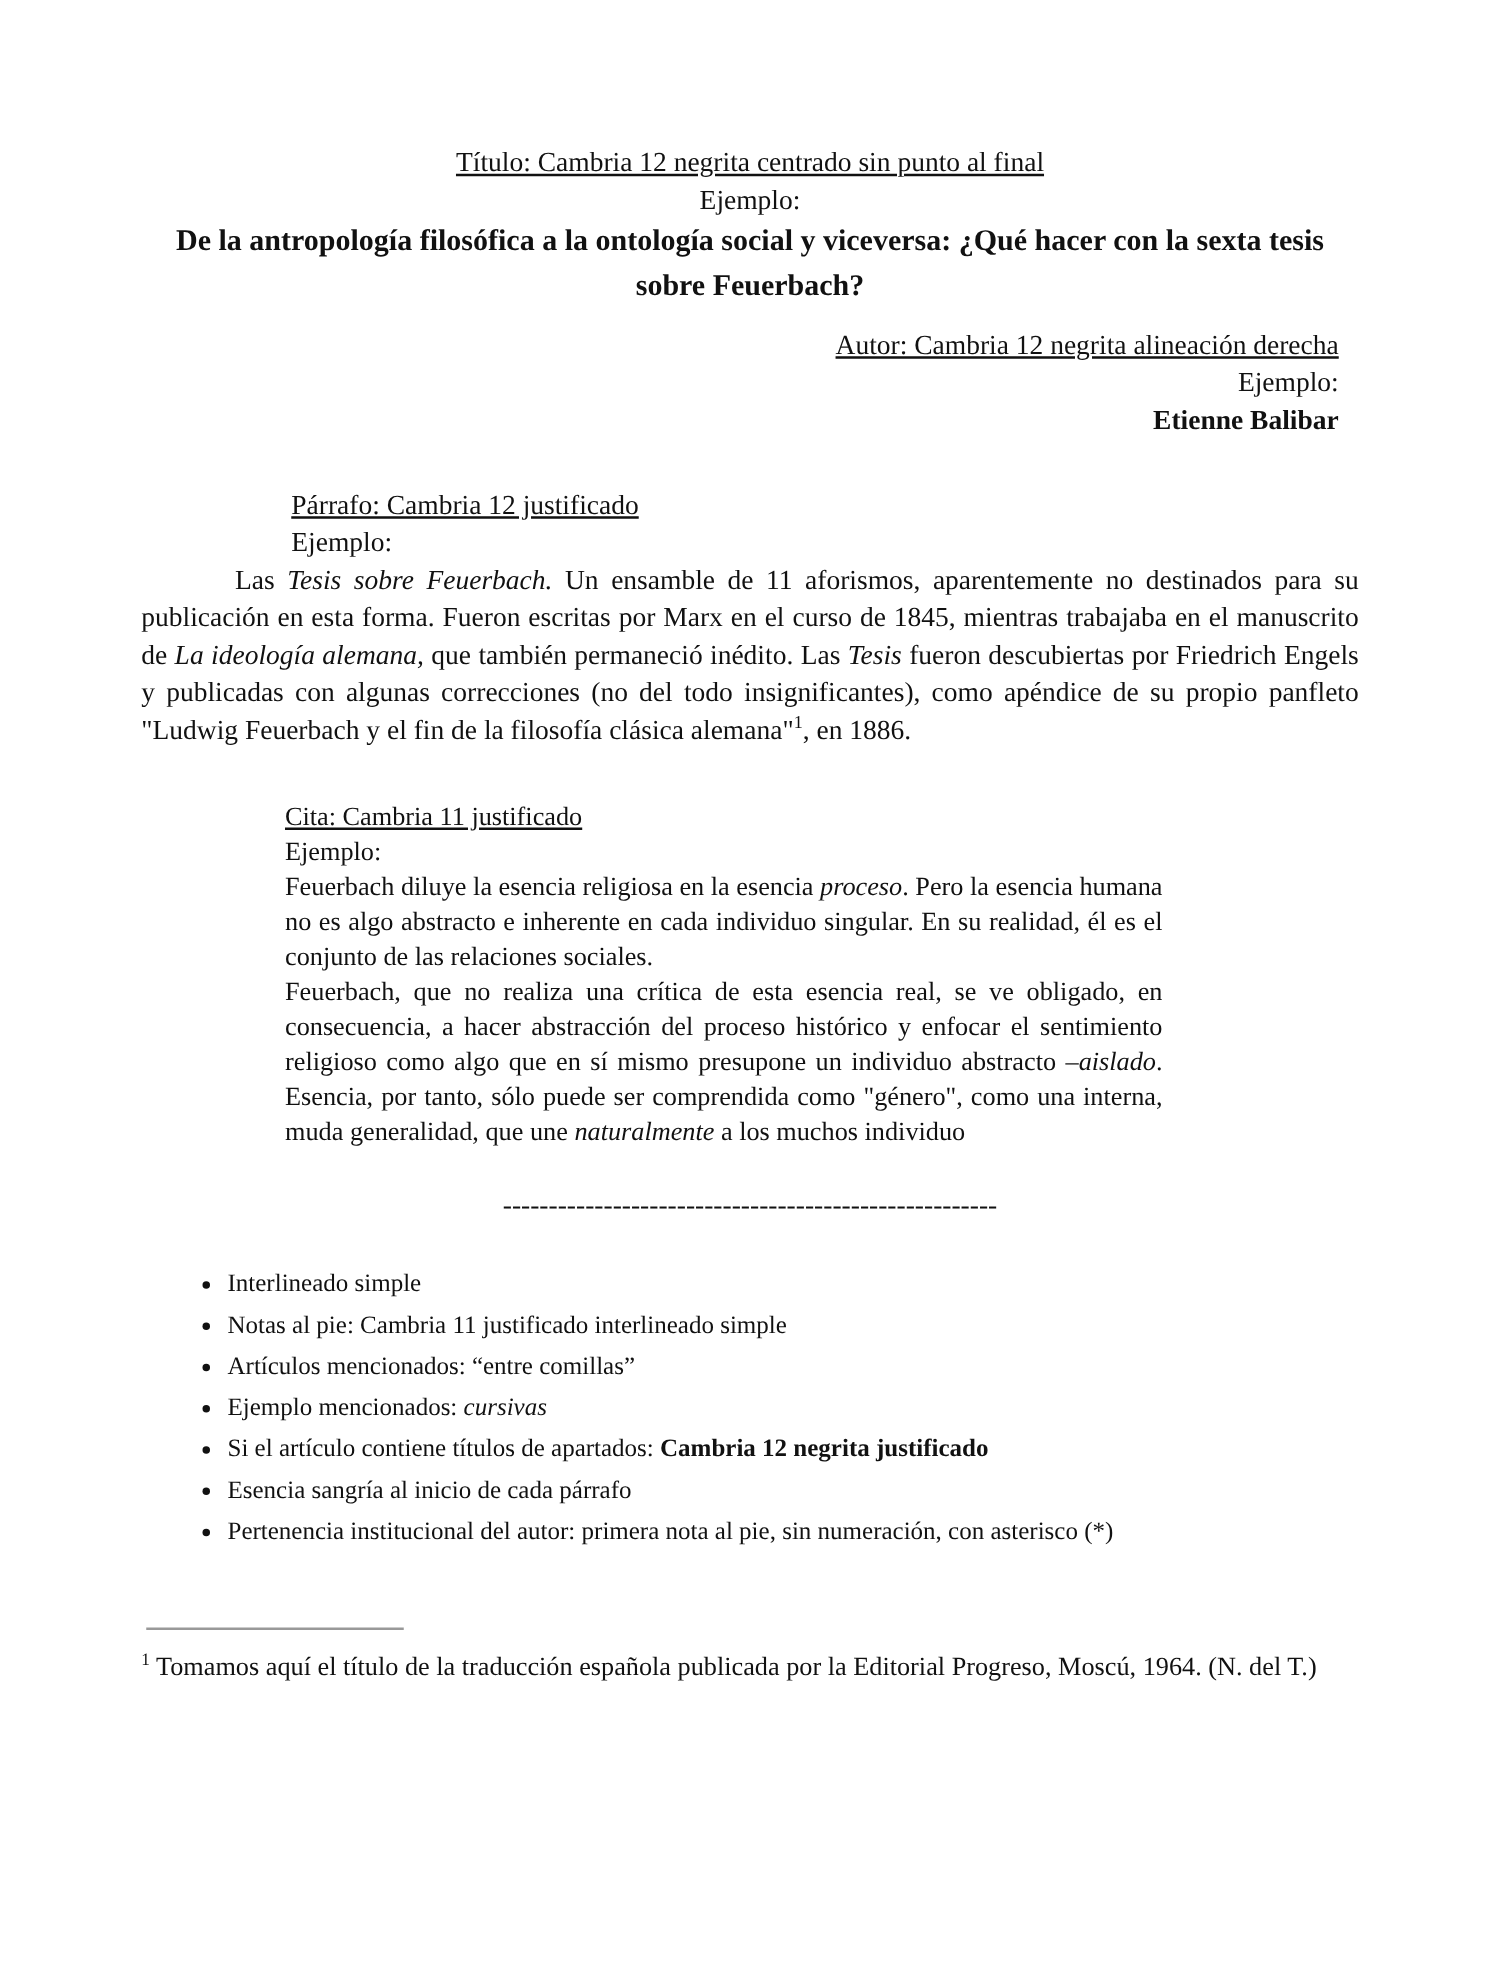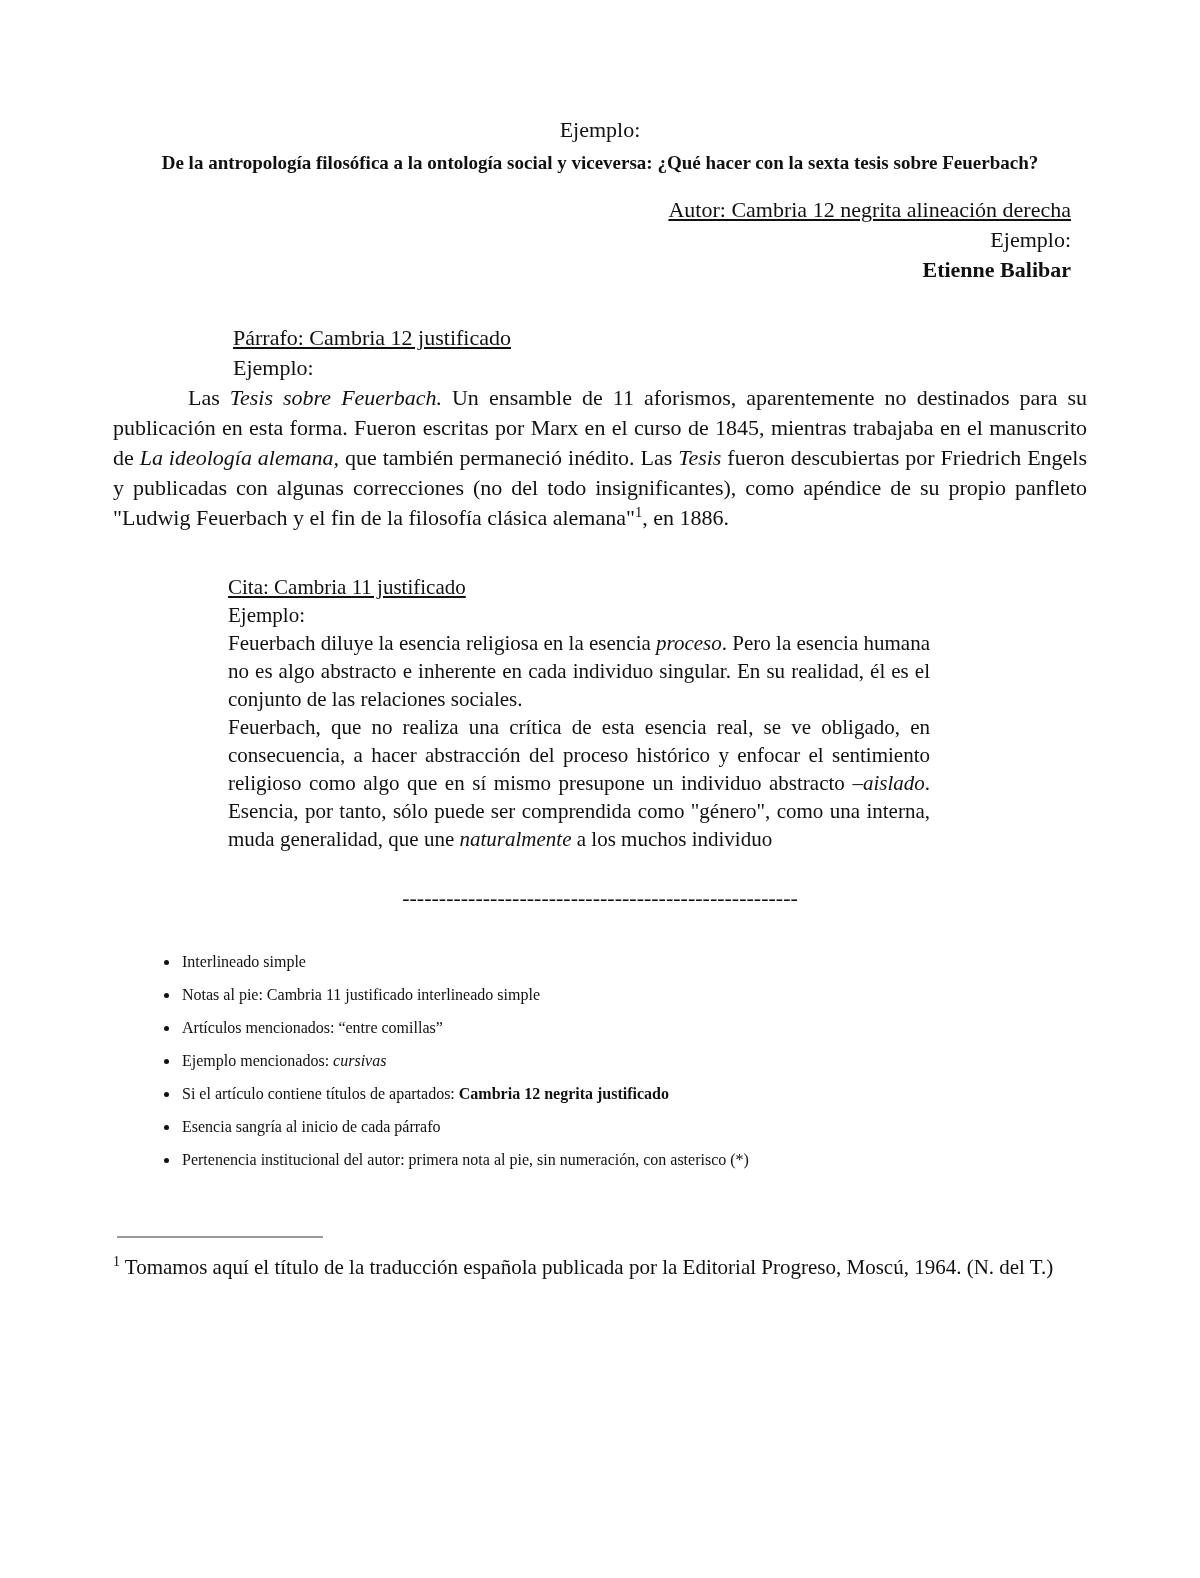--- a/index.html
+++ b/index.html
@@ -24,21 +24,21 @@
   p { margin: 0; font-size: 22px; line-height: 30px; }
   .spec { text-decoration: underline; }
   .center { text-align: center; }
   .right { text-align: right; }
   .bd { font-weight: bold; }
   .it { font-style: italic; }
   .sup { font-size: 0.66em; vertical-align: super; line-height: 0; }
 
   .doc-title {
     margin: 0;
-    font-size: 19px;
+    font-size: 24px;
     line-height: 36px;
     font-weight: bold;
     text-align: center;
   }
   .author-block { margin-top: 14px; padding-right: 16px; }
   .para-section { margin-top: 38px; }
   .indent { margin-left: 120px; }
   .body-par { text-align: justify; text-indent: 75px; }
 
   .quote-block {
@@ -52,40 +52,41 @@
     text-align: center;
     white-space: nowrap;
   }
 
   ul.guidelines {
     margin: 32px 0 0 0;
     padding: 0 0 0 67px;
     list-style: disc outside;
   }
   ul.guidelines li {
-    font-size: 16px;
+    font-size: 20px;
     line-height: 33px;
     max-width: 810px;
     padding-left: 2px;
   }
 
   .footnote-area { margin-top: 60px; }
   .footnote-rule {
     border: none;
     border-top: 2px solid #999999;
     width: 206px;
     margin: 0 0 14px 4px;
   }
   .footnote { font-size: 21px; line-height: 31px; text-align: justify; }
 </style>
 </head>
 <body>
 
 <div class="page">
 
+  <p class="spec center">Título: Cambria 12 negrita centrado sin punto al final</p>
 
   <p class="center">Ejemplo:</p>
 
   <h1 class="doc-title">De la antropología filosófica a la ontología social y viceversa: ¿Qué hacer con la sexta tesis sobre Feuerbach?</h1>
 
   <div class="author-block">
     <p class="spec right">Autor: Cambria 12 negrita alineación derecha</p>
     <p class="right">Ejemplo:</p>
     <p class="right bd">Etienne Balibar</p>
   </div>

